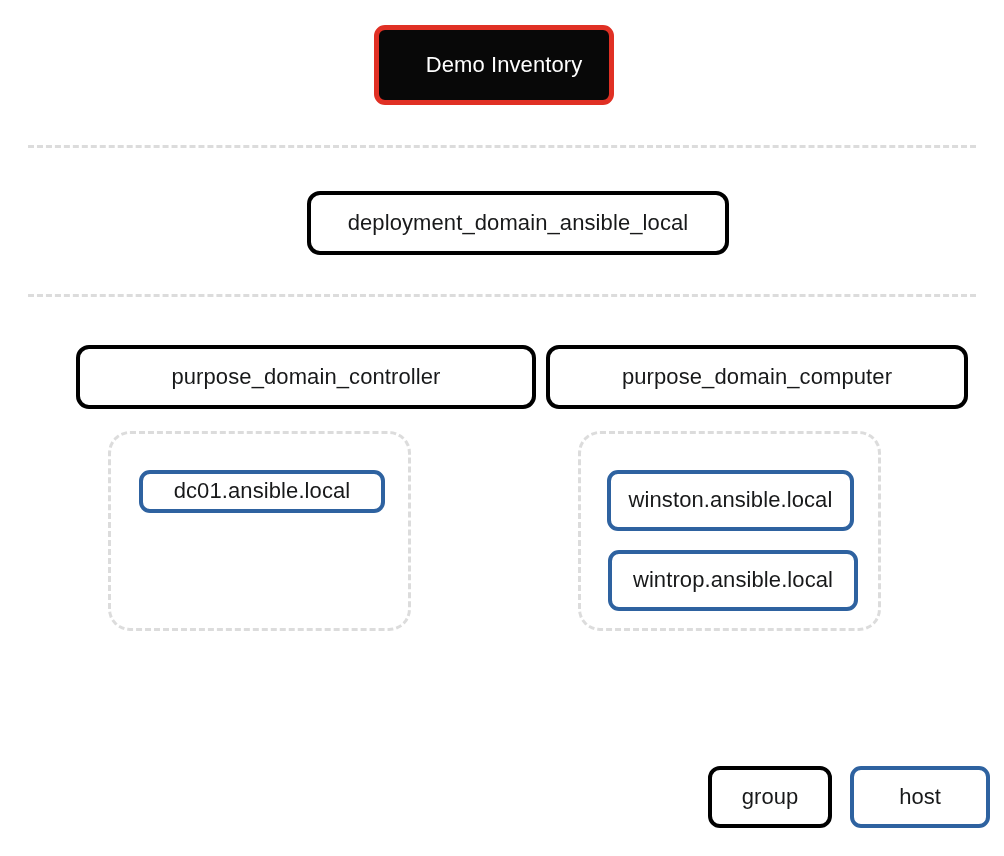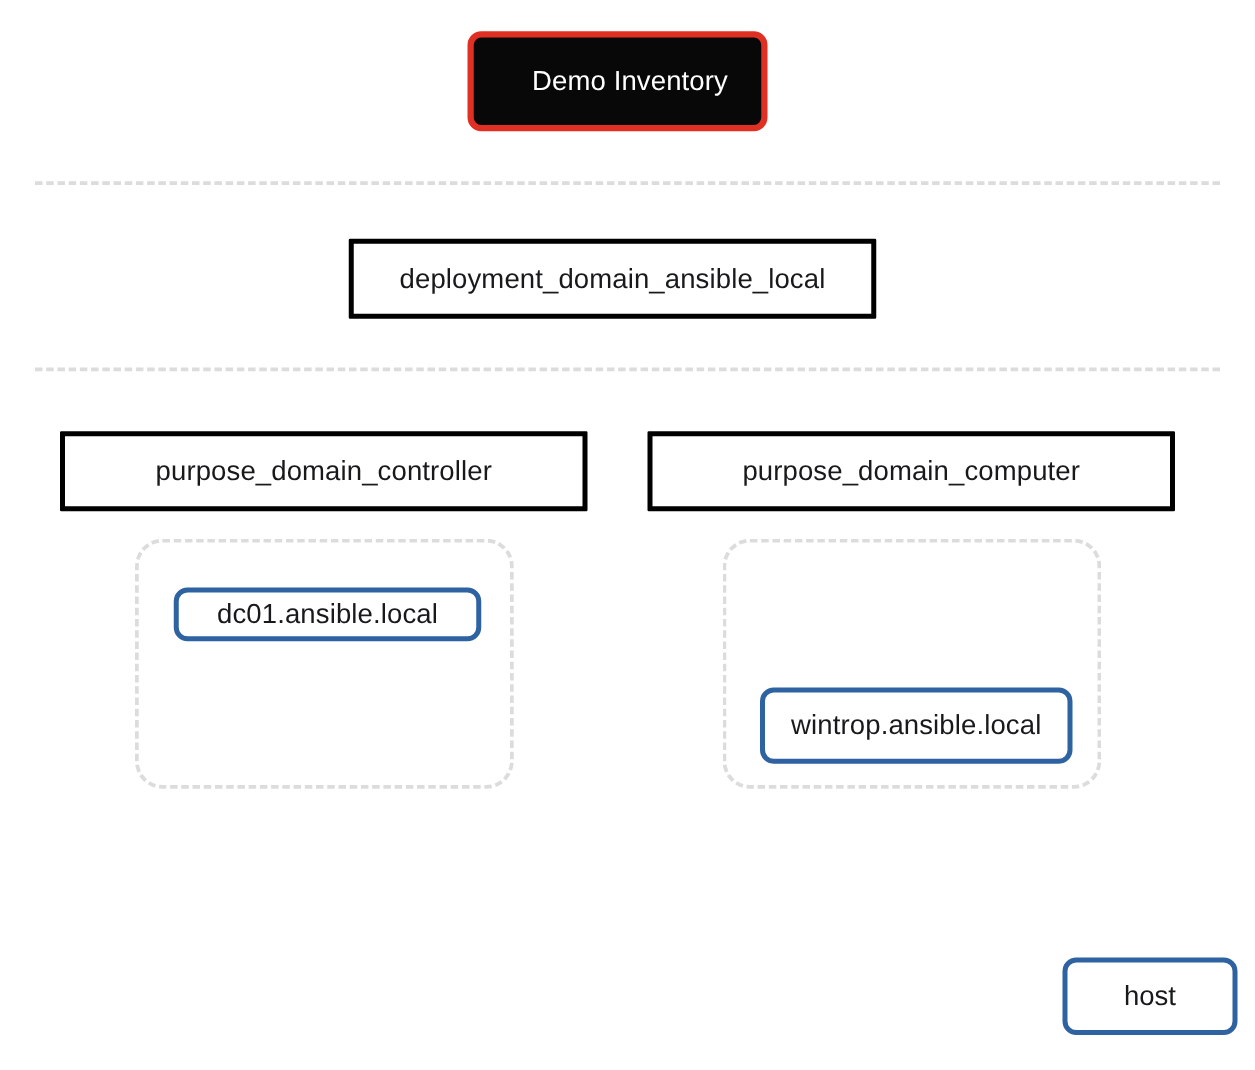--- a/index.html
+++ b/index.html
@@ -40,21 +40,22 @@
     background: #080808;
     color: #ffffff;
     border: 5px solid #e03024;
     border-radius: 11px;
     padding-left: 20px;
   }
 
   
   .node.group {
     border: 4px solid #000000;
-    border-radius: 1px;
+    border-radius: 13px;
+    margin-left: 28px;
   }
 
   
   .node.host {
     border: 4px solid #2e62a0;
     border-radius: 11px;
   }
 
   
   .host-container {
@@ -103,38 +104,44 @@
   </div>
 
   <div class="level-separator" style="left:28px; top:145px; width:948px;"></div>
 
   <div class="node group" style="left:279px; top:191px; width:422px; height:64px;">
     <span>deployment_domain_ansible_local</span>
   </div>
 
   <div class="level-separator" style="left:28px; top:294px; width:948px;"></div>
 
-  <div class="node group" style="left:48px; top:345px; width:422px; height:64px;">
+  <div class="node group" style="left:48px; top:345px; width:460px; height:64px;">
     <span>purpose_domain_controller</span>
   </div>
 
   <div class="host-container" style="left:108px; top:431px; width:303px; height:200px;">
     <div class="node host" style="left:28px; top:36px; width:246px; height:43px; position:absolute;">
       <span>dc01.ansible.local</span>
     </div>
   </div>
 
   <div class="node group" style="left:518px; top:345px; width:422px; height:64px;text-align:right;">
     <span>purpose_domain_computer</span>
   </div>
 
   <div class="host-container" style="left:578px; top:431px; width:303px; height:200px;">
+    <div class="node host" style="left:26px; top:36px; width:247px; height:61px; position:absolute;">
+      <span>winston.ansible.local</span>
+    </div>
     <div class="node host" style="left:27px; top:116px; width:250px; height:61px; position:absolute;">
       <span>wintrop.ansible.local</span>
     </div>
   </div>
 
+  <div class="legend-box group-swatch" style="left:708px; top:766px; width:124px; height:62px;">
+    <span>group</span>
+  </div>
 
   <div class="legend-box host-swatch" style="left:850px; top:766px; width:140px; height:62px;">
     <span>host</span>
   </div>
 
 </div>
 
 </body></html>

